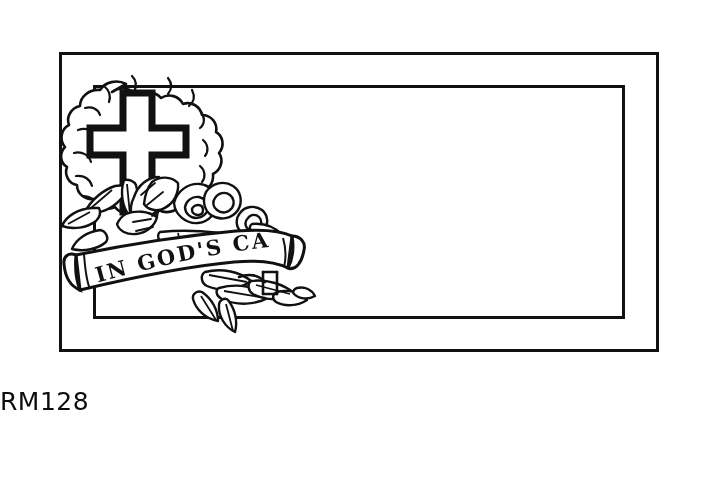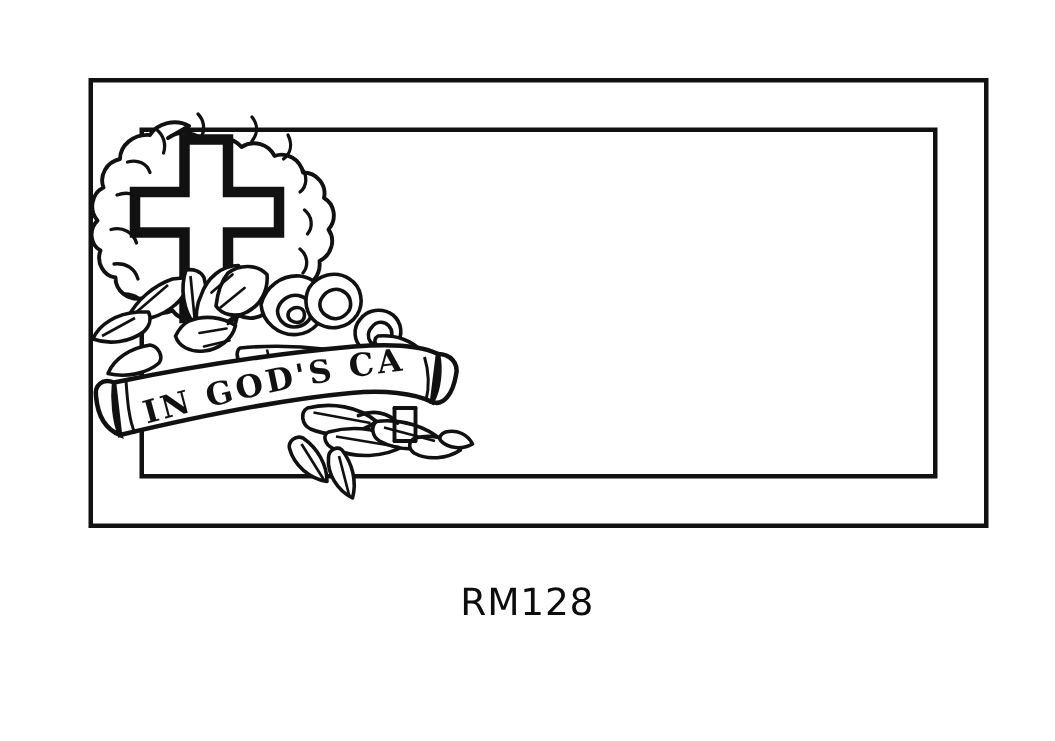--- a/index.html
+++ b/index.html
@@ -39,21 +39,20 @@
     top: 0;
     display: block;
   }
 
   
   #caption {
     position: absolute;
     left: 0;
     top: 386px;
     width: 703px;
-    text-align: center;
     font-family: "DejaVu Sans", sans-serif;
     font-size: 25px;
     letter-spacing: 0.5px;
     color: #0d0d0d;
     line-height: 32px;
     user-select: none;
   }
 </style>
 </head>
 <body>

